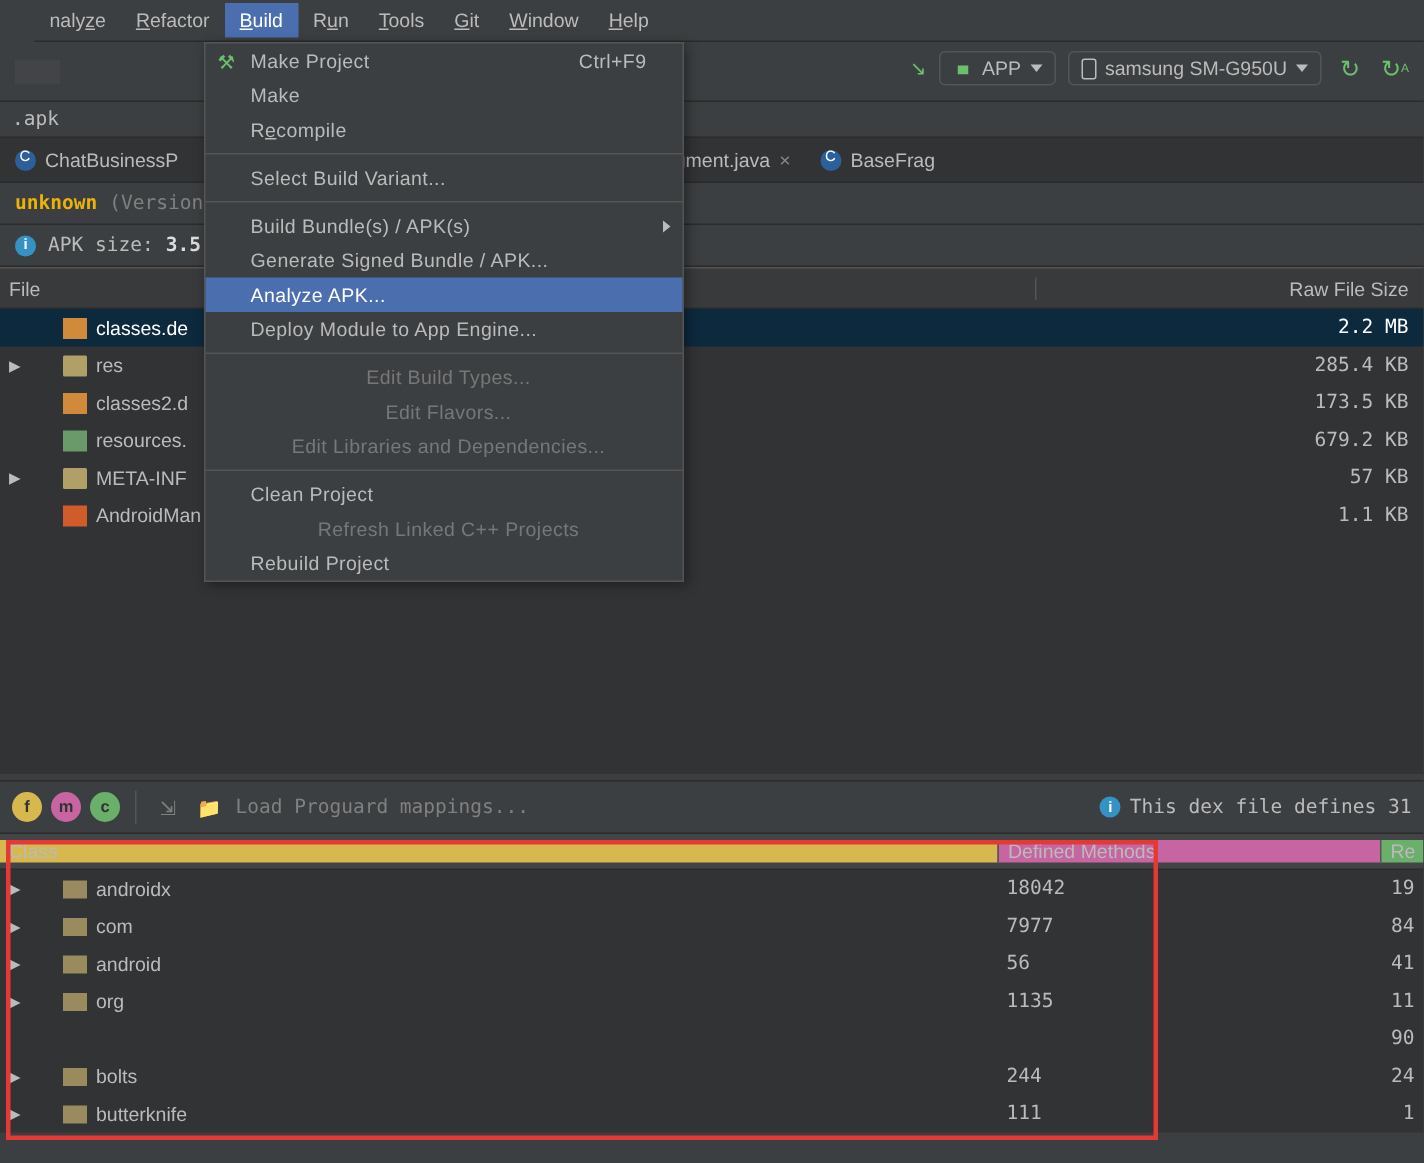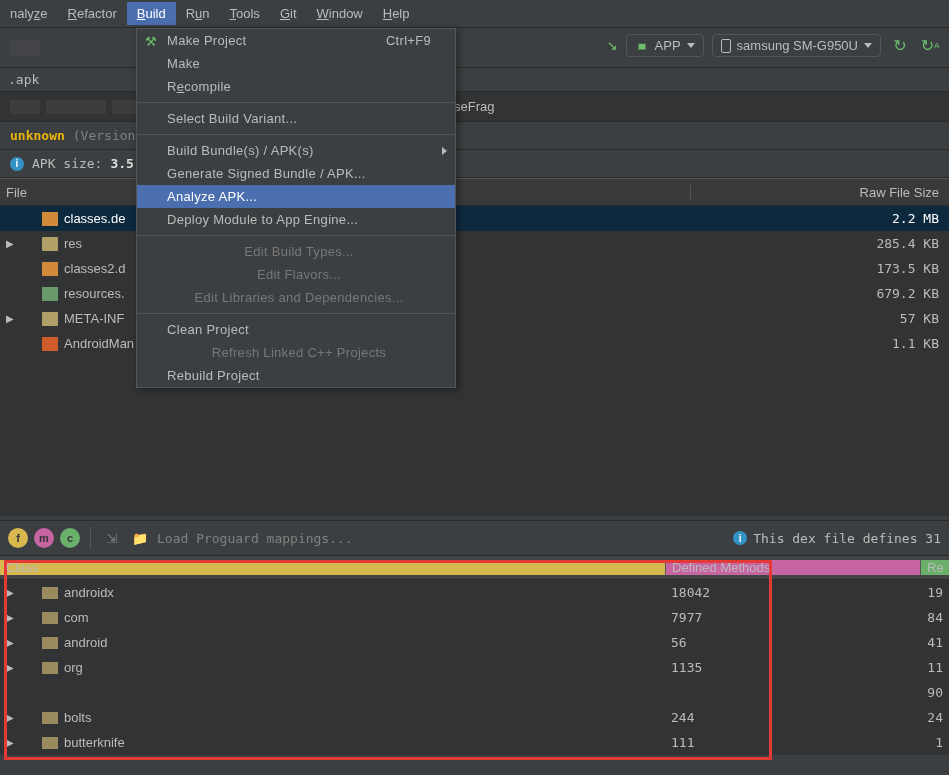--- a/index.html
+++ b/index.html
@@ -1,20 +1,20 @@
 <!DOCTYPE html>
 <html><head>
 <meta charset="utf-8">
 <style>
   * { margin: 0; padding: 0; box-sizing: border-box; font-family: "Segoe UI", sans-serif; }
   body { background: #3c3f41; color: #bbbbbb; font-size: 13px; width: 949px; height: 775px; overflow: hidden; position: relative; }
   .mono { font-family: "Consolas", "Menlo", monospace; }
 
   
-  .menubar { height: 28px; display: flex; align-items: center; padding-left: 0; background: #3c3f41; border-bottom: 1px solid #2b2b2b; }
+  .menubar { height: 28px; display: flex; align-items: center; padding-left: 0; background: #3c3f41; border-bottom: 1px solid #2b2b2b; margin-left: 23px; }
   .menubar .mi { padding: 4px 10px; color: #bbbbbb; cursor: pointer; }
   .menubar .mi u { text-decoration: underline; }
   .menubar .mi.active { background: #4b6eaf; color: #fff; }
 
   
   .toolbar { height: 40px; background: #3c3f41; display: flex; align-items: center; padding: 0 10px; border-bottom: 1px solid #2b2b2b; position: relative; }
   .toolbar .obsc { background: #4a4d4f; opacity:.4; height: 16px; margin-right:6px; }
   .toolbar .right { position:absolute; right:8px; top:6px; display:flex; align-items:center; gap:8px; }
   .combo { display:flex; align-items:center; gap:6px; background:#3c3f41; border:1px solid #555; border-radius:4px; padding:3px 8px; }
   .chev { width:0;height:0;border-left:4px solid transparent;border-right:4px solid transparent;border-top:5px solid #bbb; }
@@ -121,20 +121,24 @@
     <span class="iconbtn refresh">↻</span>
     <span class="iconbtn refresh">↻<sub style="font-size:8px">A</sub></span>
   </div>
 </div>
 
 <div class="infobar" style="height:24px;padding:2px 8px;">
   <span class="mono">.apk</span>
 </div>
 
 <div class="tabs">
+  <div class="tab">
+    <span class="cicon"></span>
+    <span>ChatBusinessP</span>
+  </div>
   <div class="obgrp">
     <div style="width:30px"></div>
       <div style="width:60px"></div>
       <div style="width:50px"></div>
       <div style="width:20px"></div>
   </div>
   <span style="color:#888;padding:0 6px">‹</span>
   <div class="tab">
     <span class="cicon"></span>
     <span>ChatBaseFragment.java</span>

